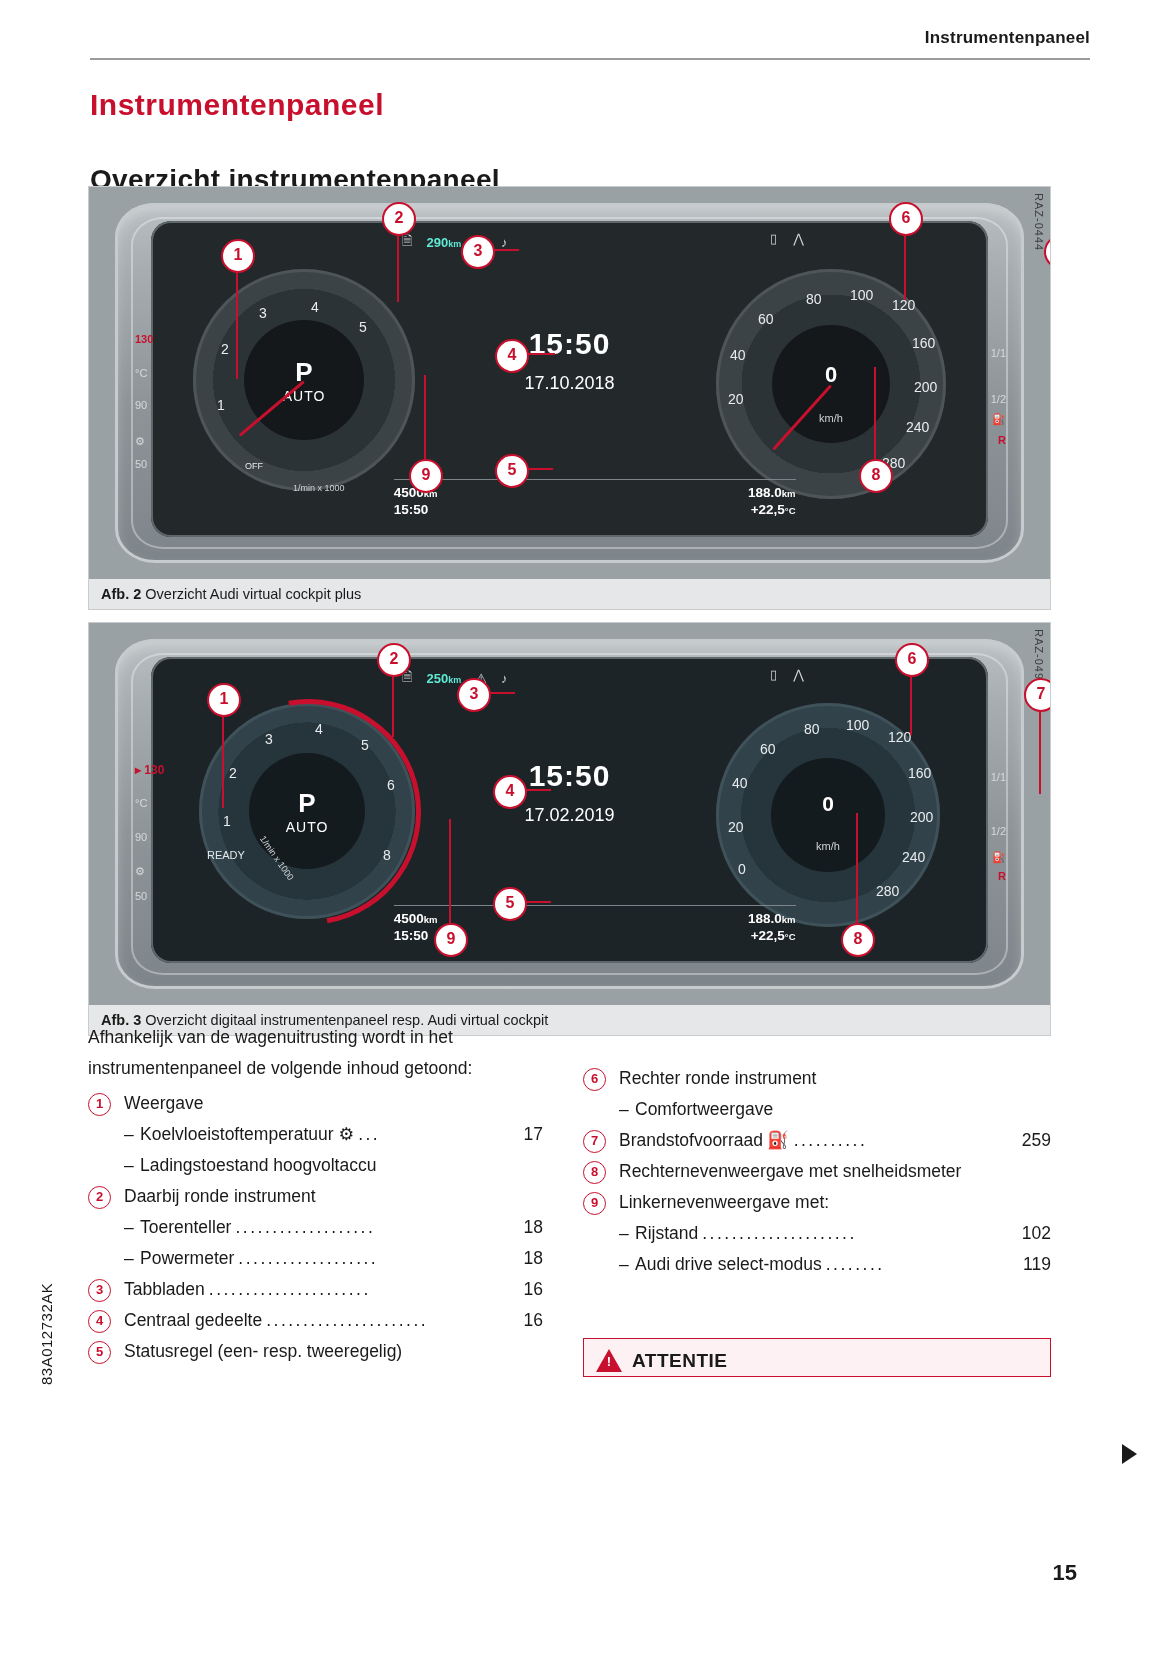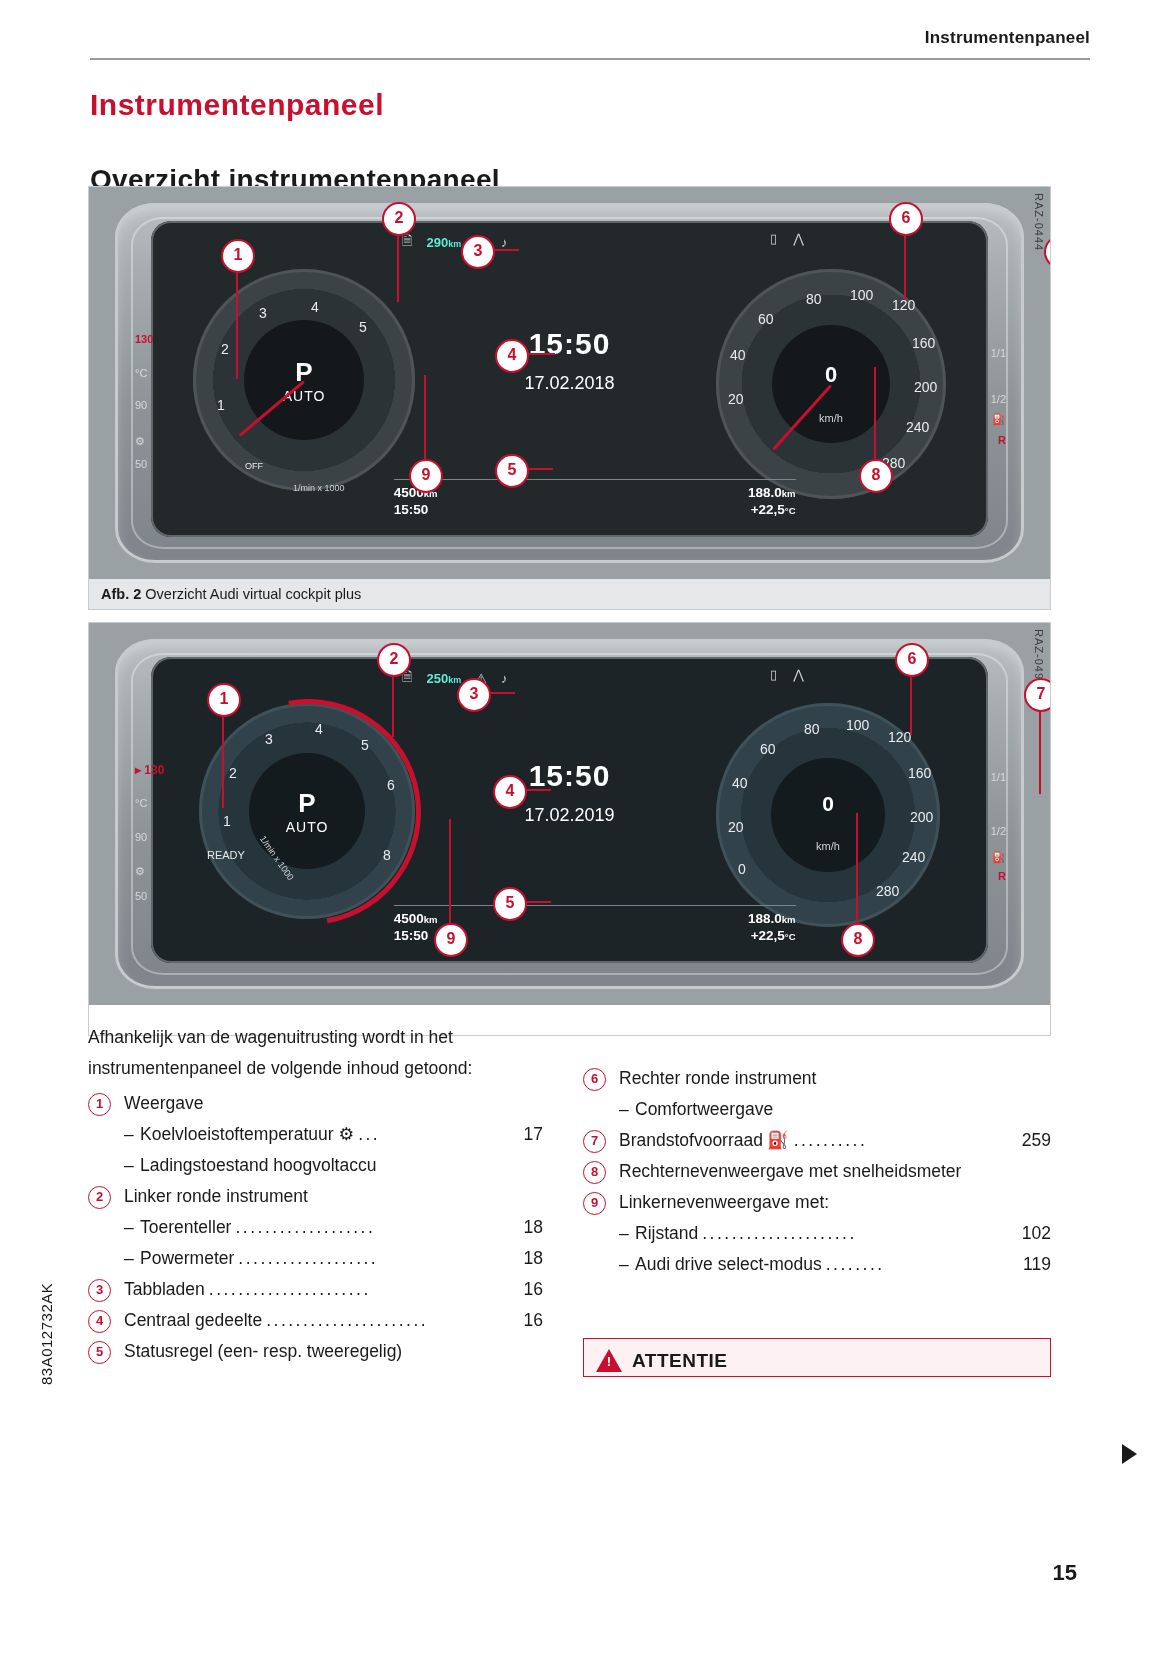--- a/index.html
+++ b/index.html
@@ -223,21 +223,21 @@
           <div class="lbl" style="left:176px;top:28px;">120</div>
           <div class="lbl" style="left:196px;top:66px;">160</div>
           <div class="lbl" style="left:198px;top:110px;">200</div>
           <div class="lbl" style="left:190px;top:150px;">240</div>
           <div class="lbl" style="left:166px;top:186px;">280</div>
           <div class="needle" style="width:86px;transform:rotate(132deg);"></div>
         </div>
 
         <div class="center-info">
           <div class="time">15:50</div>
-          <div class="date">17.02.2018</div>
+          <div class="date">17.10.2018</div>
         </div>
 
         <div class="bottombar">
           <div class="bb-col">
             <div><span>4500</span><small>km</small></div>
             <div>15:50</div>
           </div>
           <div class="bb-col" style="text-align:right;">
             <div><span>188.0</span><small>km</small></div>
             <div><span>+22,5</span><small>°C</small></div>
@@ -397,20 +397,24 @@
 
       <div class="callout" style="left:935px;top:55px;">7</div>
       <div class="lead" style="left:950px;top:85px;width:2px;height:86px;"></div>
 
       <div class="callout" style="left:752px;top:300px;">8</div>
       <div class="lead" style="left:767px;top:190px;width:2px;height:110px;"></div>
 
       <div class="callout" style="left:345px;top:300px;">9</div>
       <div class="lead" style="left:360px;top:196px;width:2px;height:104px;"></div>
     </div>
+    <div class="caption">
+      <b>Afb. 3</b>
+      <span>Overzicht digitaal instrumentenpaneel resp. Audi virtual cockpit</span>
+    </div>
   </div>
 
   <div class="col" id="colL">
     <p class="intro">Afhankelijk van de wagenuitrusting wordt in het instrumentenpaneel de volgende inhoud getoond:</p>
 
     <div class="itemrow">
       <span class="num">1</span>
       <span>Weergave</span>
     </div>
     <div class="subrow">
@@ -422,21 +426,21 @@
         <span class="pg">17</span>
       </span>
     </div>
     <div class="subrow">
       <span class="dash">–</span>
       <span>Ladingstoestand hoogvoltaccu</span>
     </div>
 
     <div class="itemrow">
       <span class="num">2</span>
-      <span>Linker ronde instrument</span>
+      <span>Daarbij ronde instrument</span>
     </div>
     <div class="subrow">
       <span class="dash">–</span>
       <span class="rowline">
         <span class="txt">Toerenteller</span>
         <span class="dots">...................</span>
         <span class="pg">18</span>
       </span>
     </div>
     <div class="subrow">

